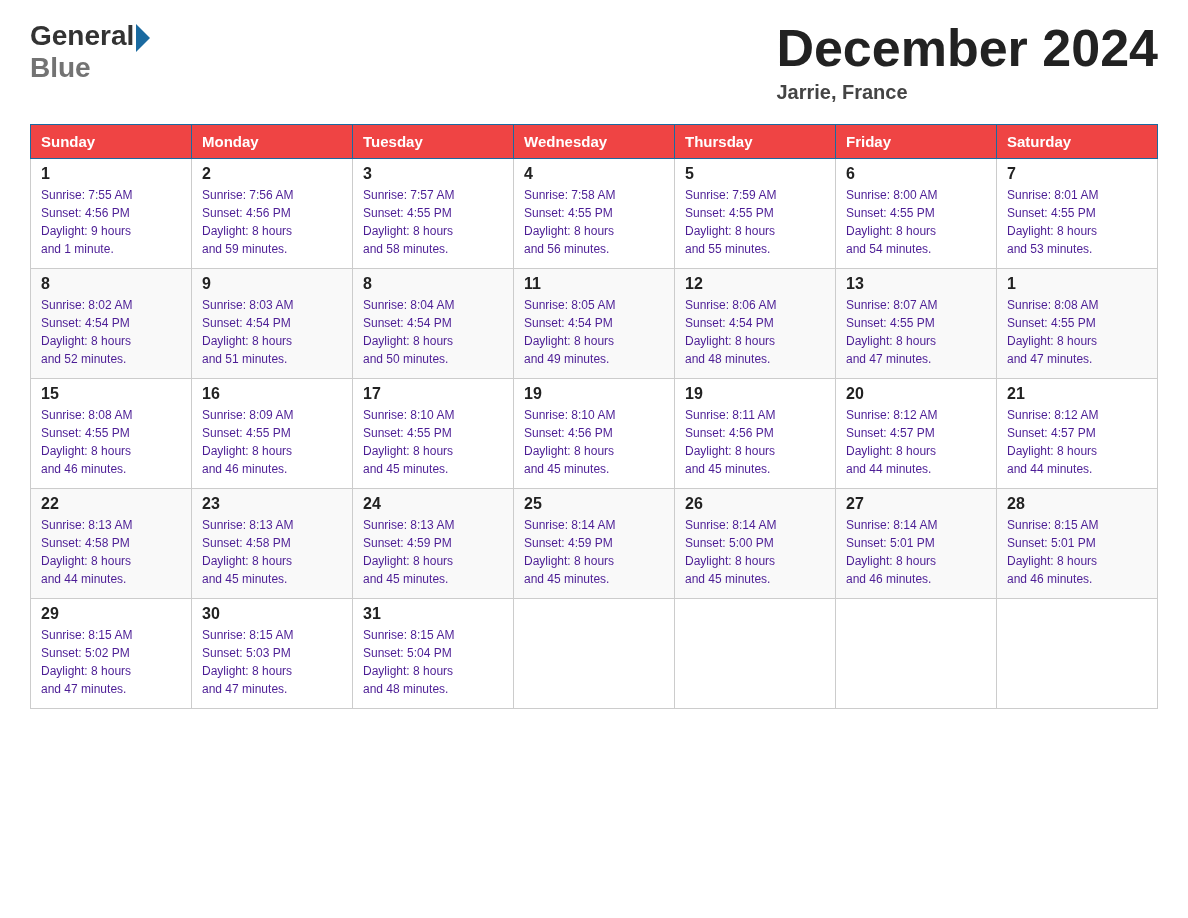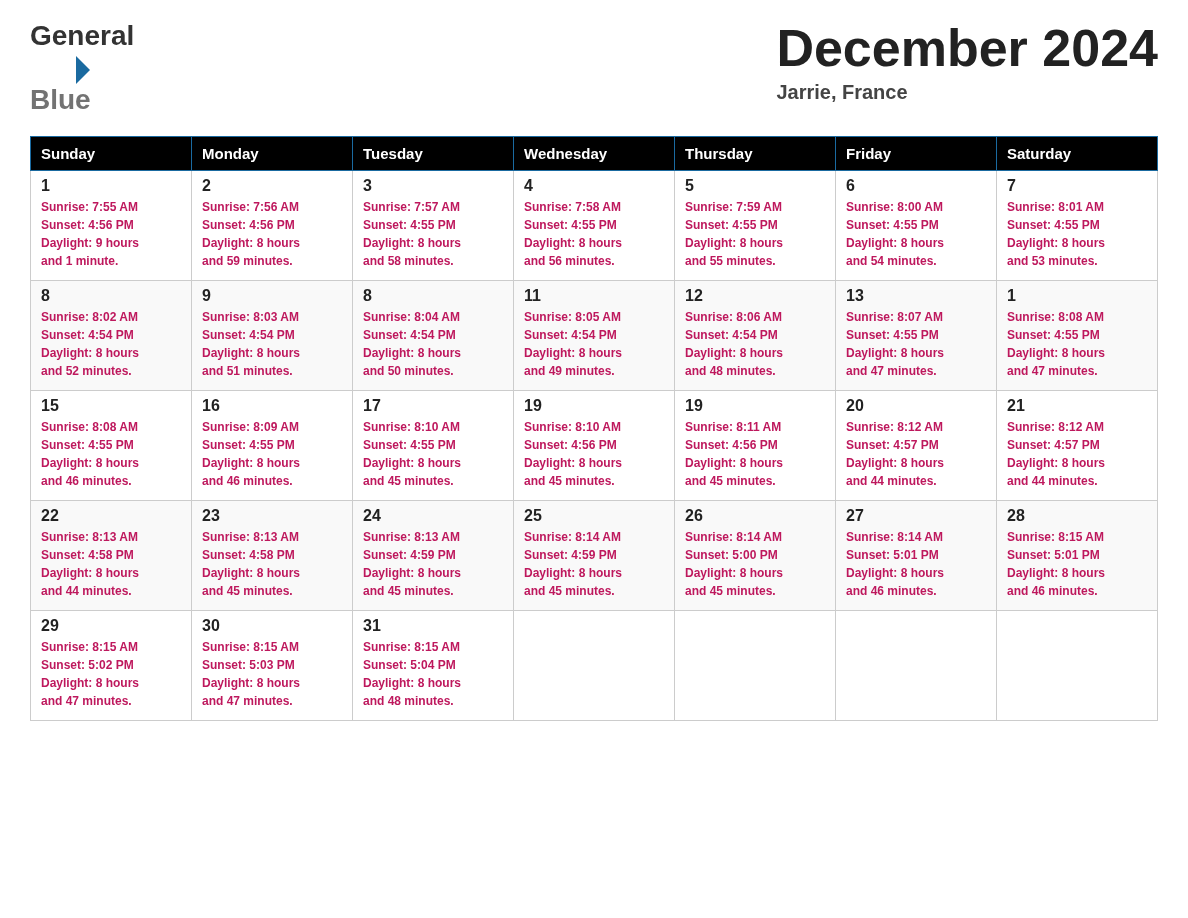--- a/index.html
+++ b/index.html
@@ -40,21 +40,20 @@
       font-weight: bold;
       color: #737373;
     }
     .logo-right {
       display: flex;
       flex-direction: column;
     }
     .logo-top-row {
       display: flex;
       align-items: center;
-      flex-direction: column;
     }
     .title-block {
     }
     .month-title {
       font-size: 52px;
       font-weight: bold;
       color: #222;
       line-height: 1.1;
     }
     .location {
@@ -62,21 +61,21 @@
       color: #444;
       margin-top: 4px;
       font-weight: bold;
     }
     table {
       width: 100%;
       border-collapse: collapse;
       table-layout: fixed;
     }
     thead tr th {
-      background-color: #000000;
+      background-color: #ef4444;
       color: #fff;
       font-size: 15px;
       font-weight: bold;
       padding: 8px 10px;
       text-align: left;
       border: 1px solid #1a6aa0;
     }
     tbody tr td {
       vertical-align: top;
       padding: 6px 10px;
@@ -93,23 +92,22 @@
     }
     .day-number {
       font-size: 16px;
       font-weight: bold;
       color: #222;
       display: block;
       margin-bottom: 3px;
     }
     .day-info {
       font-size: 12px;
-      color: #be185d;
+      color: #4c1d95;
       line-height: 1.5;
-      font-weight: bold;
     }
     .empty-cell {
       background: #fff !important;
     }
   </style>
 </head>
 <body>
 
 <div class="header">
   <div class="logo">

